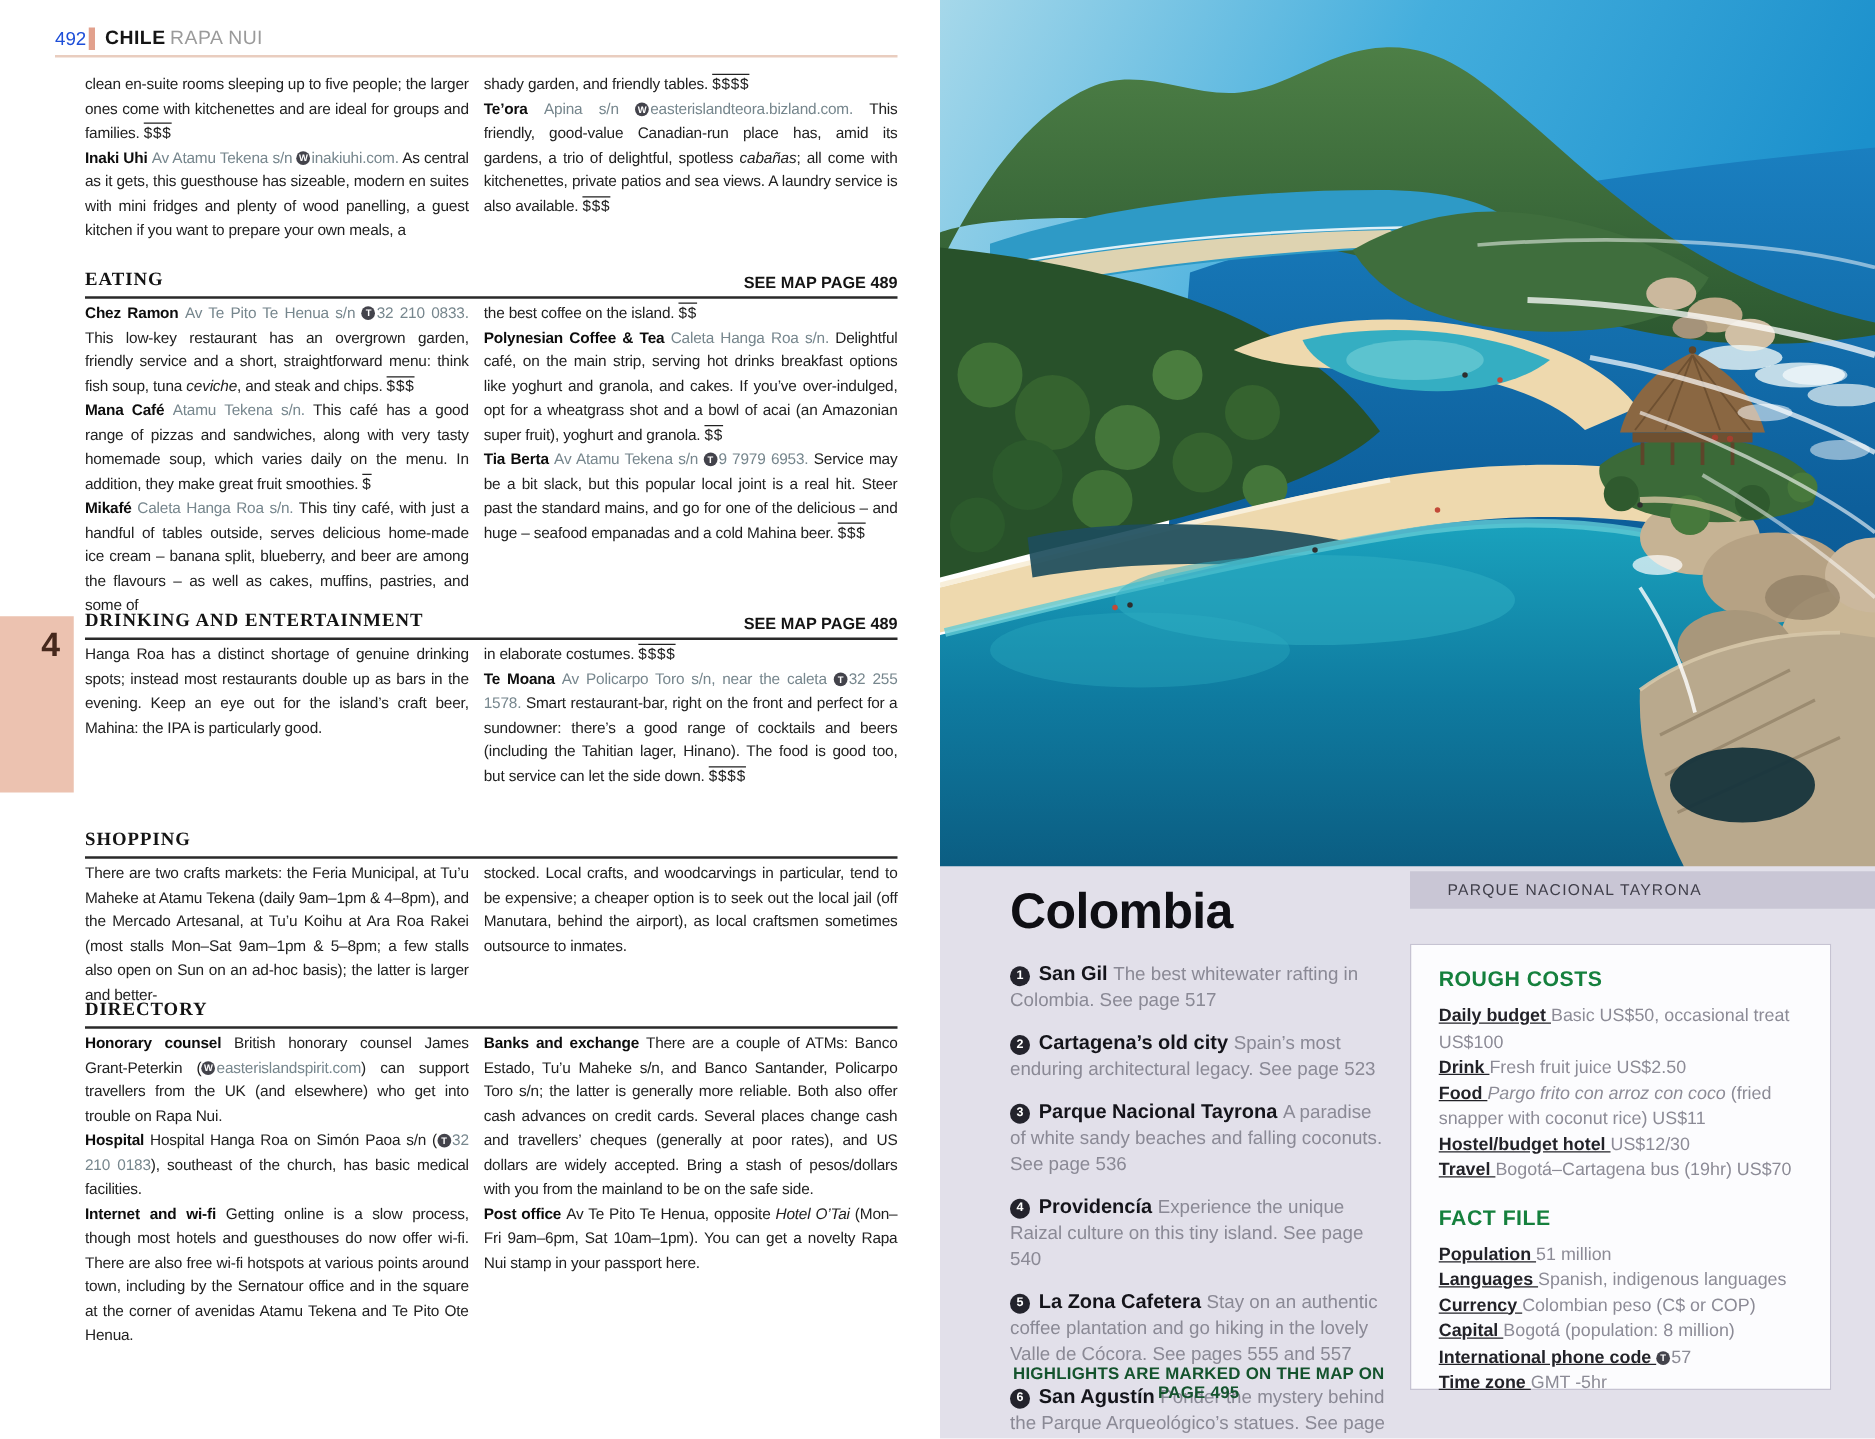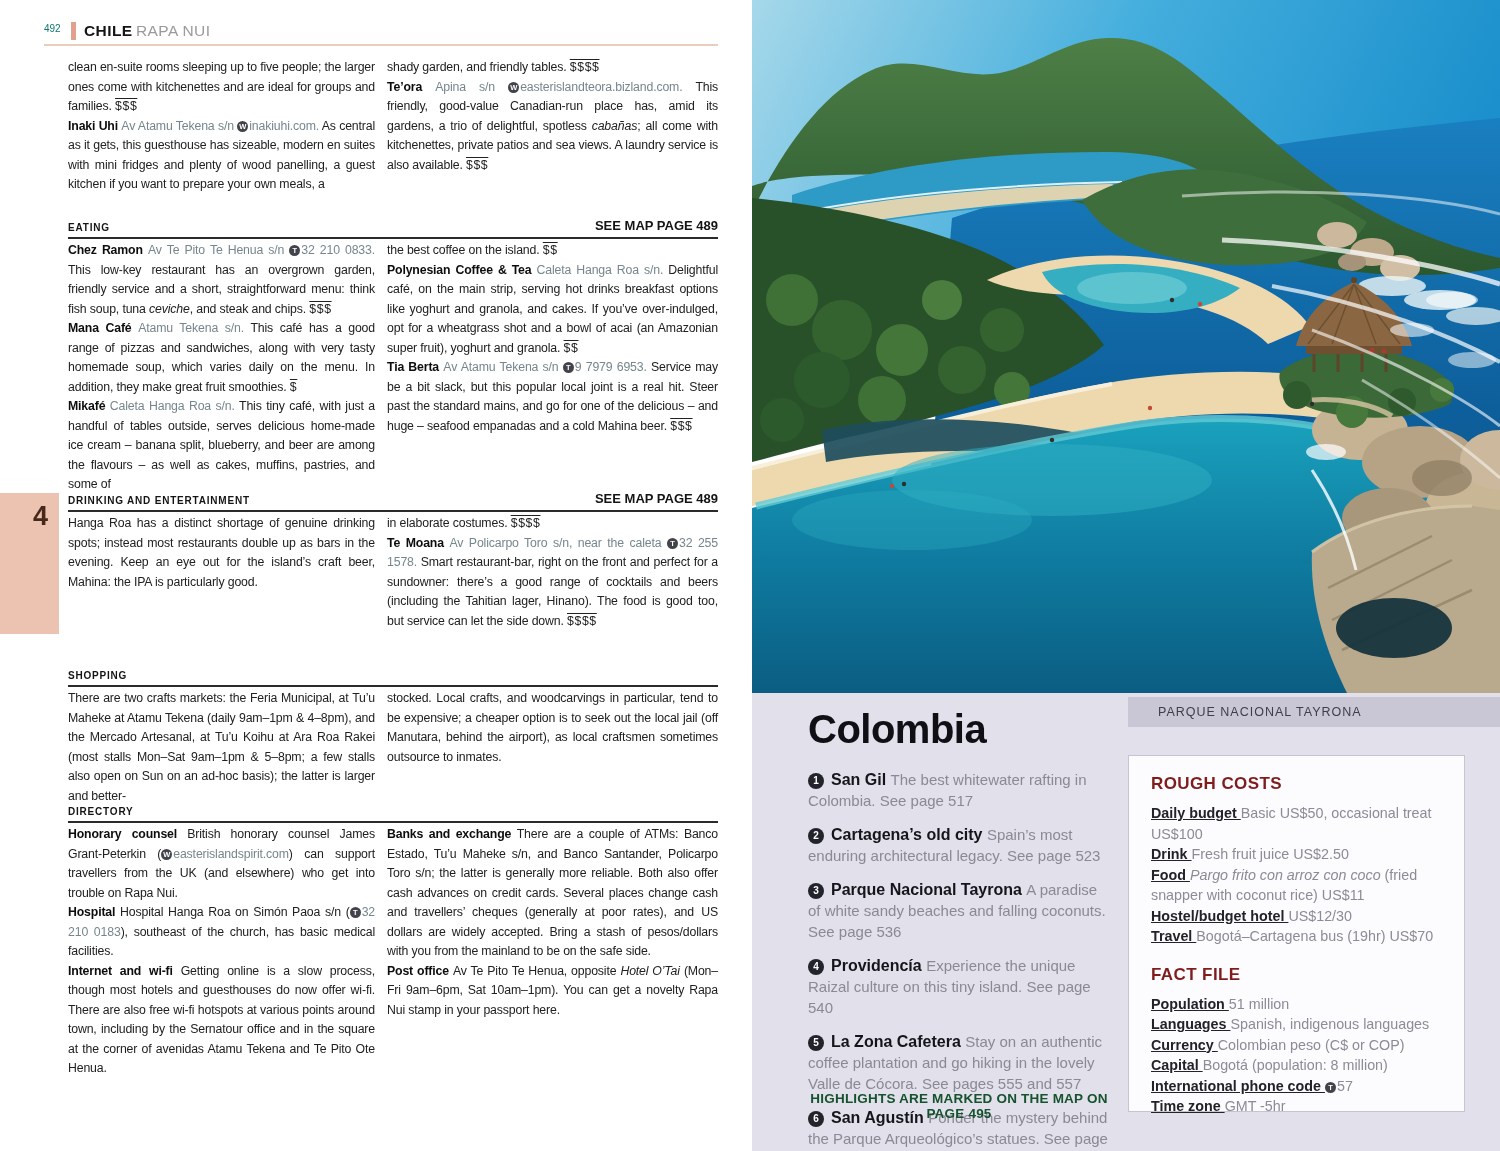--- a/index.html
+++ b/index.html
@@ -1,21 +1,21 @@
 <!DOCTYPE html>
 <html><head>
 <meta charset="utf-8">
 <style>
   html,body{margin:0;padding:0;background:#ffffff;}
   .page{position:relative;width:1500px;height:1151px;background:#ffffff;overflow:hidden;
         font-family:"Liberation Sans",sans-serif;color:#1f1f1f;}
 
   
   .hdr{position:absolute;top:20px;left:44px;width:674px;height:24px;}
-  .hdr-page{position:absolute;left:0;top:3px;font-size:10px;color:#0f766e;}
+  .hdr-page{position:absolute;left:0;top:3px;font-size:15px;color:#1d4ed8;}
   .hdr-bar{position:absolute;left:27px;top:2px;width:5px;height:18px;background:#e2a18d;}
   .hdr-country{position:absolute;left:40px;top:2px;font-size:15.5px;font-weight:bold;color:#141414;letter-spacing:.4px;}
   .hdr-sect{position:absolute;left:92px;top:2px;font-size:15.5px;color:#9a9a9a;letter-spacing:.4px;}
   .hdr-rule{position:absolute;top:44px;left:44px;width:674px;height:2px;background:#e9cdbf;}
 
   
   .side-tab{position:absolute;left:0;top:493px;width:59px;height:141px;background:#ecc2b0;}
   .side-tab span{position:absolute;right:11px;top:8px;font-size:27px;font-weight:bold;color:#46281c;}
 
   
@@ -25,21 +25,21 @@
   .entry{margin:0;text-align:justify;font-size:12.3px;line-height:19.5px;letter-spacing:-0.15px;color:#212121;}
   .sg-b{font-weight:bold;color:#0d0d0d;margin-top:16px;}
   .sg-a{color:#76868d;}
   .sg-i{font-style:italic;}
   .sg-pr{text-decoration:overline;letter-spacing:.6px;}
   .cicon{display:inline-block;width:11px;height:11px;border-radius:50%;background:#43434b;color:#fff;
          font-size:7.5px;font-weight:bold;line-height:11px;text-align:center;vertical-align:1px;margin-right:1px;}
 
   .sec-head{position:absolute;left:68px;width:650px;display:flex;justify-content:space-between;align-items:flex-end;
             border-bottom:2px solid #2a2a2a;padding-bottom:4px;height:20px;}
-  .sec-title{font-weight:bold;font-size:10px;letter-spacing:.8px;color:#141414;}
+  .sec-title{font-weight:bold;font-size:15px;letter-spacing:.8px;color:#141414;font-family:Liberation Serif, serif;}
   .map-note{font-weight:bold;font-size:13px;color:#141414;}
 
   
   .photo{position:absolute;left:752px;top:0;width:748px;height:695px;overflow:hidden;}
   .photo svg{display:block;width:100%;height:100%;}
 
   
   .panel{position:absolute;left:752px;top:693px;width:748px;height:458px;background:#e2e0ea;}
   .caption-bar{position:absolute;left:376px;top:4px;width:372px;height:30px;background:#c9c6d5;
                font-size:12.5px;letter-spacing:1px;color:#3f3e49;line-height:30px;padding-left:30px;box-sizing:border-box;}
@@ -49,21 +49,21 @@
   .hl-num{display:inline-block;width:16px;height:16px;border-radius:50%;background:#23232c;color:#fff;
           font-size:10px;font-weight:bold;line-height:16px;text-align:center;margin-right:7px;vertical-align:1px;}
   .sg-hb{font-weight:bold;color:#14141a;font-size:16px;}
   .sg-hg{color:#8a8995;}
   .hl-note{position:absolute;left:42px;top:398px;width:330px;text-align:center;font-size:13.5px;font-weight:bold;
            color:#14532d;letter-spacing:.2px;}
 
   
   .info-box{position:absolute;left:376px;top:62px;width:337px;height:357px;box-sizing:border-box;
             background:#fcfcfe;border:1px solid #c6c3d2;padding:18px 22px;}
-  .box-title{margin:0 0 9px 0;font-size:17px;font-weight:bold;letter-spacing:.4px;color:#7f1d1d;}
+  .box-title{margin:0 0 9px 0;font-size:17px;font-weight:bold;letter-spacing:.4px;color:#15803d;}
   .box-title.second{margin-top:18px;}
   .box-line{margin:0;font-size:14.3px;line-height:20.5px;color:#8c8b96;}
   .sg-bl{font-weight:bold;color:#222228;text-decoration:underline;}
   .sg-g{color:#8c8b96;}
 </style>
 </head>
 <body>
 
 <div class="page">
 

